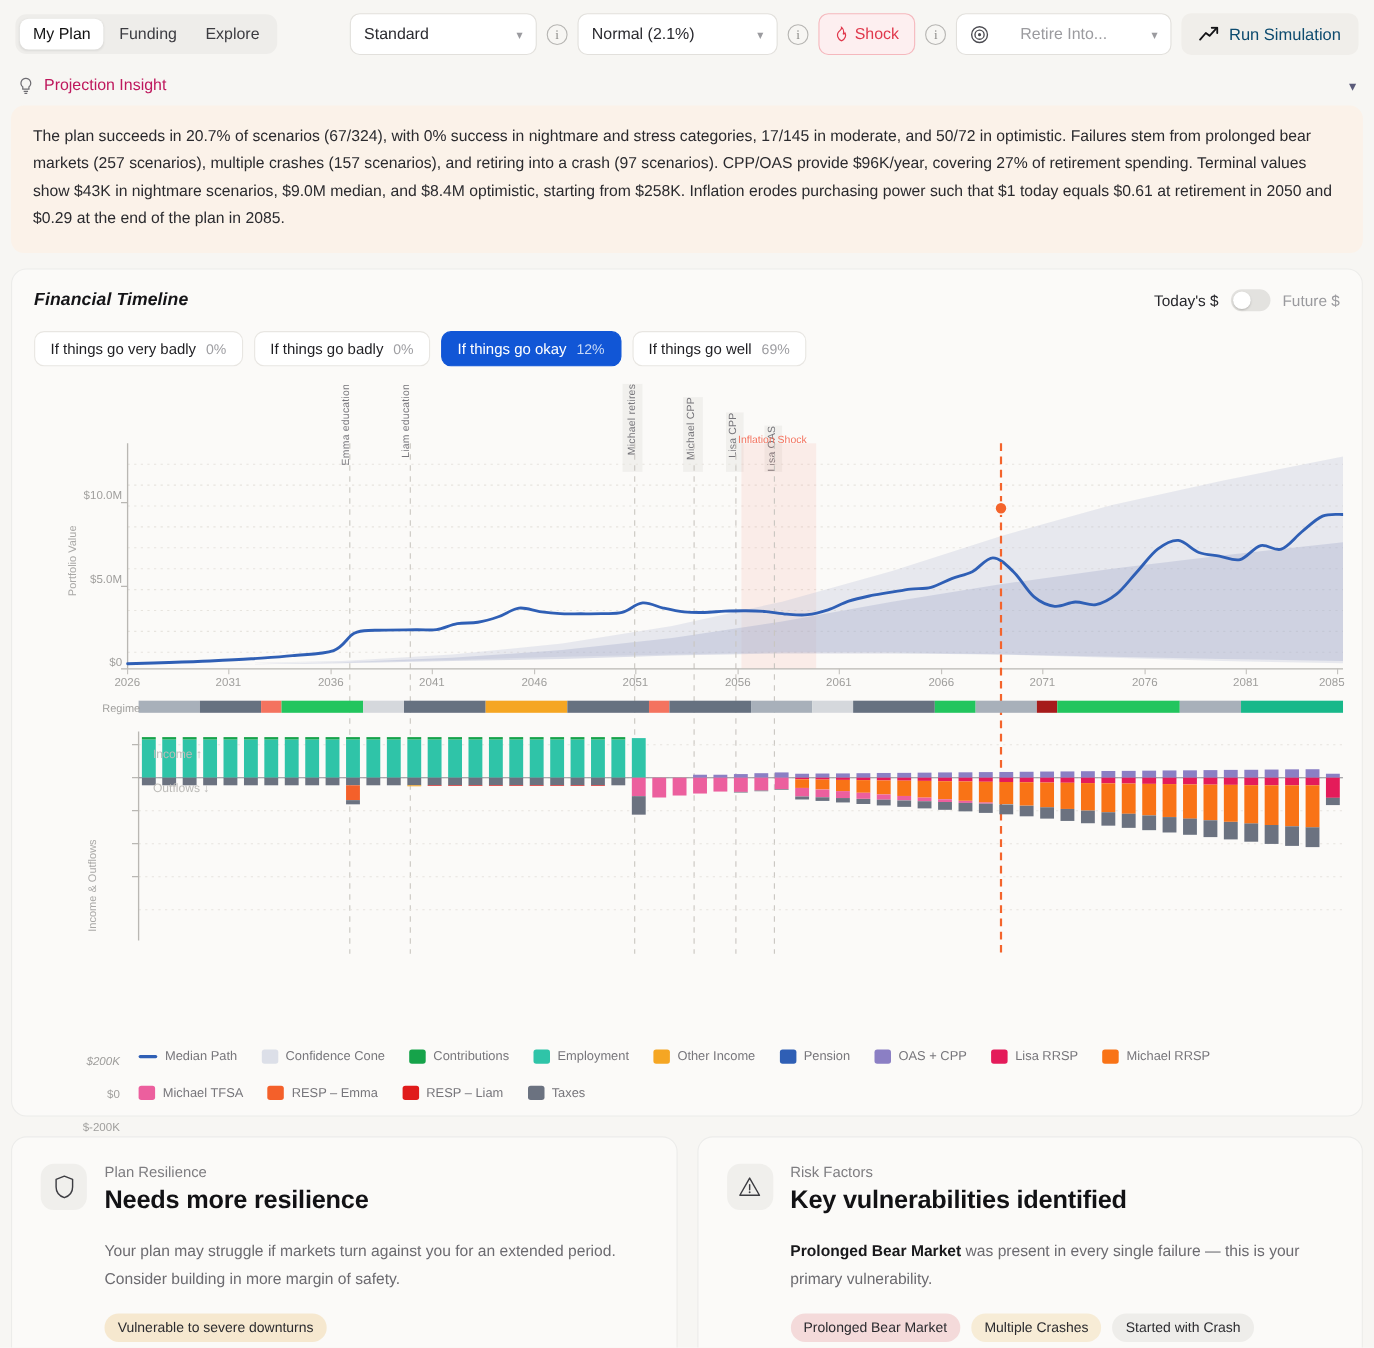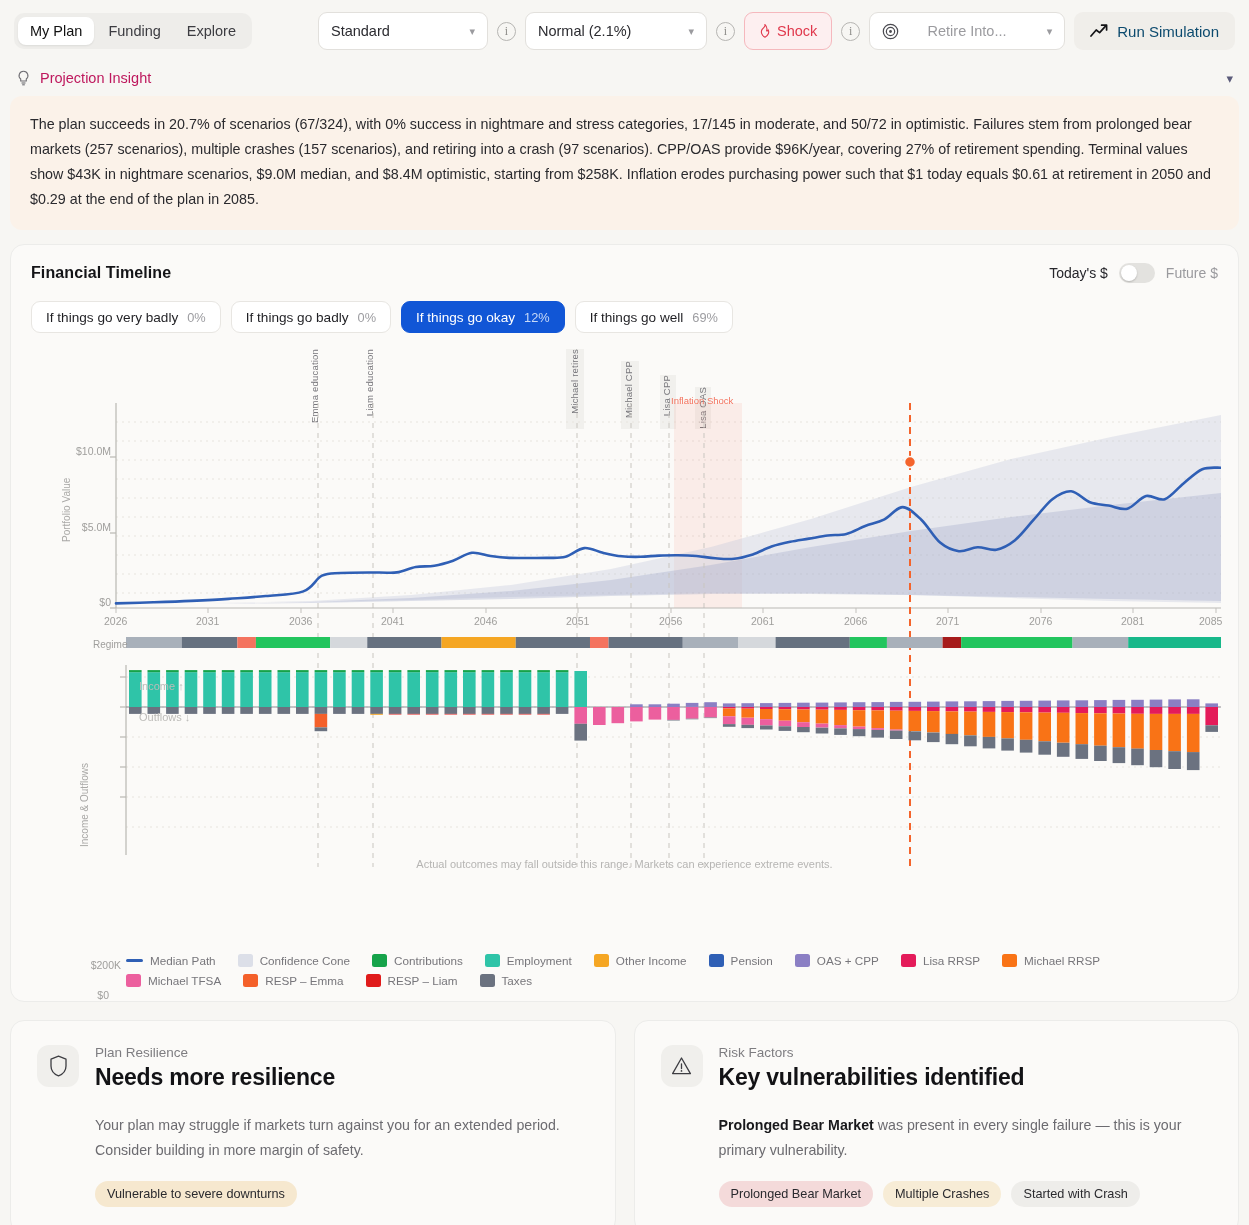--- a/index.html
+++ b/index.html
@@ -75,21 +75,21 @@
     padding: 16px 20px 18px 20px;
     font-size: 14.3px; line-height: 25px; color: #2a2a2e;
   }
 
   
   .card {
     background: #fbfaf8; border: 1px solid #ececea; border-radius: 14px;
   }
   .timeline-card { margin: 14px 10px 0 10px; padding: 18px 20px 14px 20px; }
   .tl-head { display: flex; align-items: center; }
-  .tl-title { font-size: 16px; font-weight: bold; color: #141417; letter-spacing: .1px; }
+  .tl-title { font-size: 16px; font-weight: bold; color: #141417; letter-spacing: .1px; font-style: italic; }
   .dollar-toggle { margin-left: auto; display: flex; align-items: center; gap: 11px; font-size: 14px; }
   .dollar-toggle .lbl-on { color: #26262b; }
   .dollar-toggle .lbl-off { color: #9a9a9e; }
   .switch {
     width: 36px; height: 20px; border-radius: 10px; background: #e3e2df;
     position: relative; cursor: pointer; flex: none;
   }
   .switch .knob {
     position: absolute; top: 2px; left: 2px; width: 16px; height: 16px;
     border-radius: 50%; background: #fff; box-shadow: 0 1px 2px rgba(0,0,0,.2);
@@ -128,21 +128,21 @@
   }
   .regime-lbl { position: absolute; font-size: 10px; color: #9f9e9c; }
   .inout-lbl { position: absolute; font-size: 11px; color: #bcbbb8; }
   .disclaimer {
     position: absolute; left: 0; right: 0; text-align: center;
     font-size: 11px; color: #b6b5b3;
   }
 
   
   .legend {
-    display: flex; flex-wrap: wrap; gap: 7px 22px;
+    display: flex; flex-wrap: wrap; gap: 20px 22px;
     margin: 12px 0 0 95px; max-width: 1010px;
   }
   .lg { display: flex; align-items: center; gap: 7px; font-size: 11.7px; color: #77767b; }
   .lg .sw { width: 15px; height: 13px; border-radius: 2.5px; flex: none; }
   .lg .sw-line { width: 17px; height: 3px; border-radius: 2px; background: #2f5fb5; flex: none; }
 
   
   .bottom { display: flex; gap: 18px; margin: 18px 10px 0 10px; }
   .bcard { flex: 1; padding: 24px 26px 26px 26px; position: relative; min-height: 200px; }
   .bcard-top { display: flex; gap: 16px; }
@@ -272,21 +272,21 @@
       <div class="evt-label" style="left:630px; top:28px;">Lisa CPP</div>
       <div class="evt-label" style="left:666px; top:40px;">Lisa OAS</div>
 
       <div class="axis-title" style="left:30px; top:195px;">Portfolio Value</div>
       <div class="axis-title" style="left:48px; top:500px;">Income &amp; Outflows</div>
 
       <div class="ytick" style="left:10px; top:98px;">$10.0M</div>
       <div class="ytick" style="left:10px; top:174px;">$5.0M</div>
       <div class="ytick" style="left:10px; top:249px;">$0</div>
 
-      <div class="ytick" style="left: 20px; top: 612px;">$200K</div>
+      <div class="ytick" style="left: 8px; top: 612px; font-style: italic;">$200K</div>
       <div class="ytick" style="left: 8px; top: 642px;">$0</div>
       <div class="ytick" style="left: 8px; top: 672px;">$-200K</div>
       <div class="ytick" style="left: 8px; top: 702px;">$-400K</div>
       <div class="ytick" style="left: 8px; top: 732px;">$-600K</div>
 
       <svg id="plot" width="1190" height="595" viewBox="0 0 1190 595" style="position:absolute; left:0; top:0;">
         <defs>
           <clipPath id="upperClip">
               <rect x="85" y="56" width="1105" height="205"></rect>
             </clipPath>
@@ -614,21 +614,20 @@
             <rect x="1193.0" y="356.4" width="12.6" height="3.6" fill="#8b7fc4"></rect>
             <rect x="1193.0" y="360.0" width="12.6" height="18.3" fill="#e41b5a"></rect>
             <rect x="1193.0" y="378.3" width="12.6" height="6.6" fill="#6b7280"></rect>
           </g>
       </svg>
 
       <div class="shock-band-label" style="left:640px; top:48px;">Inflation Shock</div>
       <div class="regime-lbl" style="left:62px; top:292px;">Regime</div>
       <div class="inout-lbl" style="left:108px; top:333px;">Income ↑</div>
       <div class="inout-lbl" style="left:108px; top:364px;">Outflows ↓</div>
-      <div class="disclaimer" style="top:511px;">Actual outcomes may fall outside this range. Markets can experience extreme events.</div>
 
       <div class="xtick" style="left:73px;   top:268px;">2026</div>
       <div class="xtick" style="left:165px;  top:268px;">2031</div>
       <div class="xtick" style="left:258px;  top:268px;">2036</div>
       <div class="xtick" style="left:350px;  top:268px;">2041</div>
       <div class="xtick" style="left:443px;  top:268px;">2046</div>
       <div class="xtick" style="left:535px;  top:268px;">2051</div>
       <div class="xtick" style="left:628px;  top:268px;">2056</div>
       <div class="xtick" style="left:720px;  top:268px;">2061</div>
       <div class="xtick" style="left:813px;  top:268px;">2066</div>

